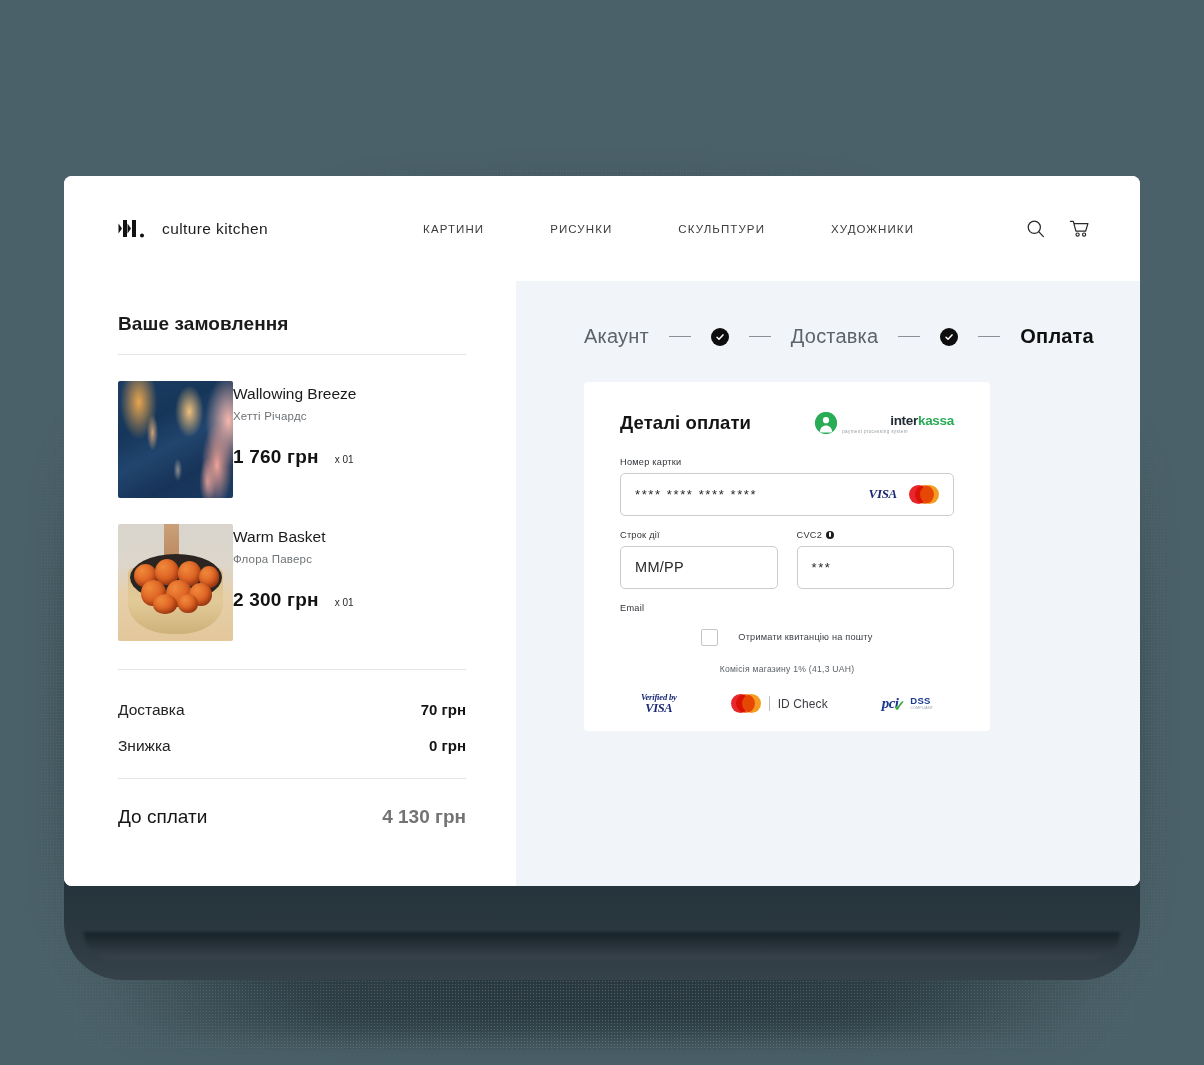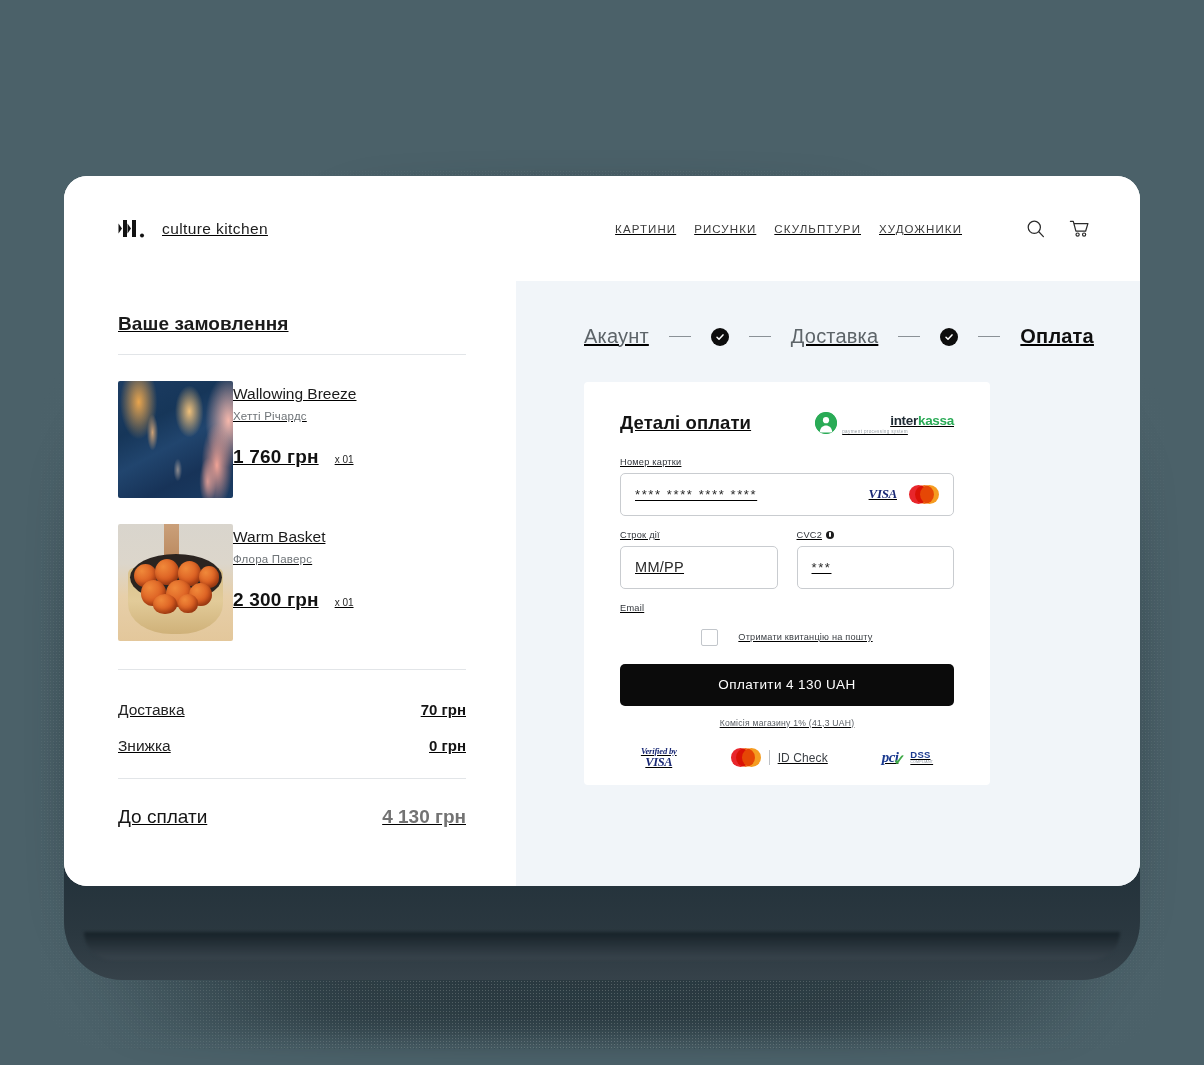--- a/index.html
+++ b/index.html
@@ -71,25 +71,24 @@
   }
 
   
   .screen {
     position: absolute;
     left: 64px;
     top: 176px;
     width: 1076px;
     height: 710px;
     background: #ffffff;
-    border-radius: 23px;
+    border-radius: 8px;
     overflow: hidden;
     display: flex;
     flex-direction: column;
-    text-decoration: underline;
   }
 
   
   .site-header {
     height: 105px;
     flex: 0 0 105px;
     background: #ffffff;
     display: flex;
     align-items: center;
     padding: 0 50px 0 54px;
@@ -109,21 +108,21 @@
   .brand-mark svg { display:block; }
   .brand-name {
     font-size: 15.5px;
     color: #1d1d1d;
     letter-spacing: .4px;
   }
   .nav {
     margin-left: auto;
     display: flex;
     align-items: center;
-    gap: 18px;
+    gap: 66px;
   }
   .nav-link {
     font-size: 11.5px;
     letter-spacing: 1.1px;
     color: #3c3c3c;
     text-decoration: none;
     white-space: nowrap;
   }
   .header-icons {
     display: flex;
@@ -633,21 +632,20 @@
 
           <div class="field">
             <div class="field-label">Email</div>
           </div>
 
           <div class="checkbox-row">
             <span class="checkbox"></span>
             <span class="checkbox-label">Отримати квитанцію на пошту</span>
           </div>
 
-          <button class="pay-button">Оплатити 4 130 UAH</button>
 
           <div class="fee-note">Комісія магазину 1% (41,3 UAH)</div>
 
           <div class="badges">
             <span class="vbv">
               <span class="l1" style="display:block">Verified by</span>
               <span class="l2" style="display:block">VISA</span>
             </span>
 
             <span class="idcheck">

